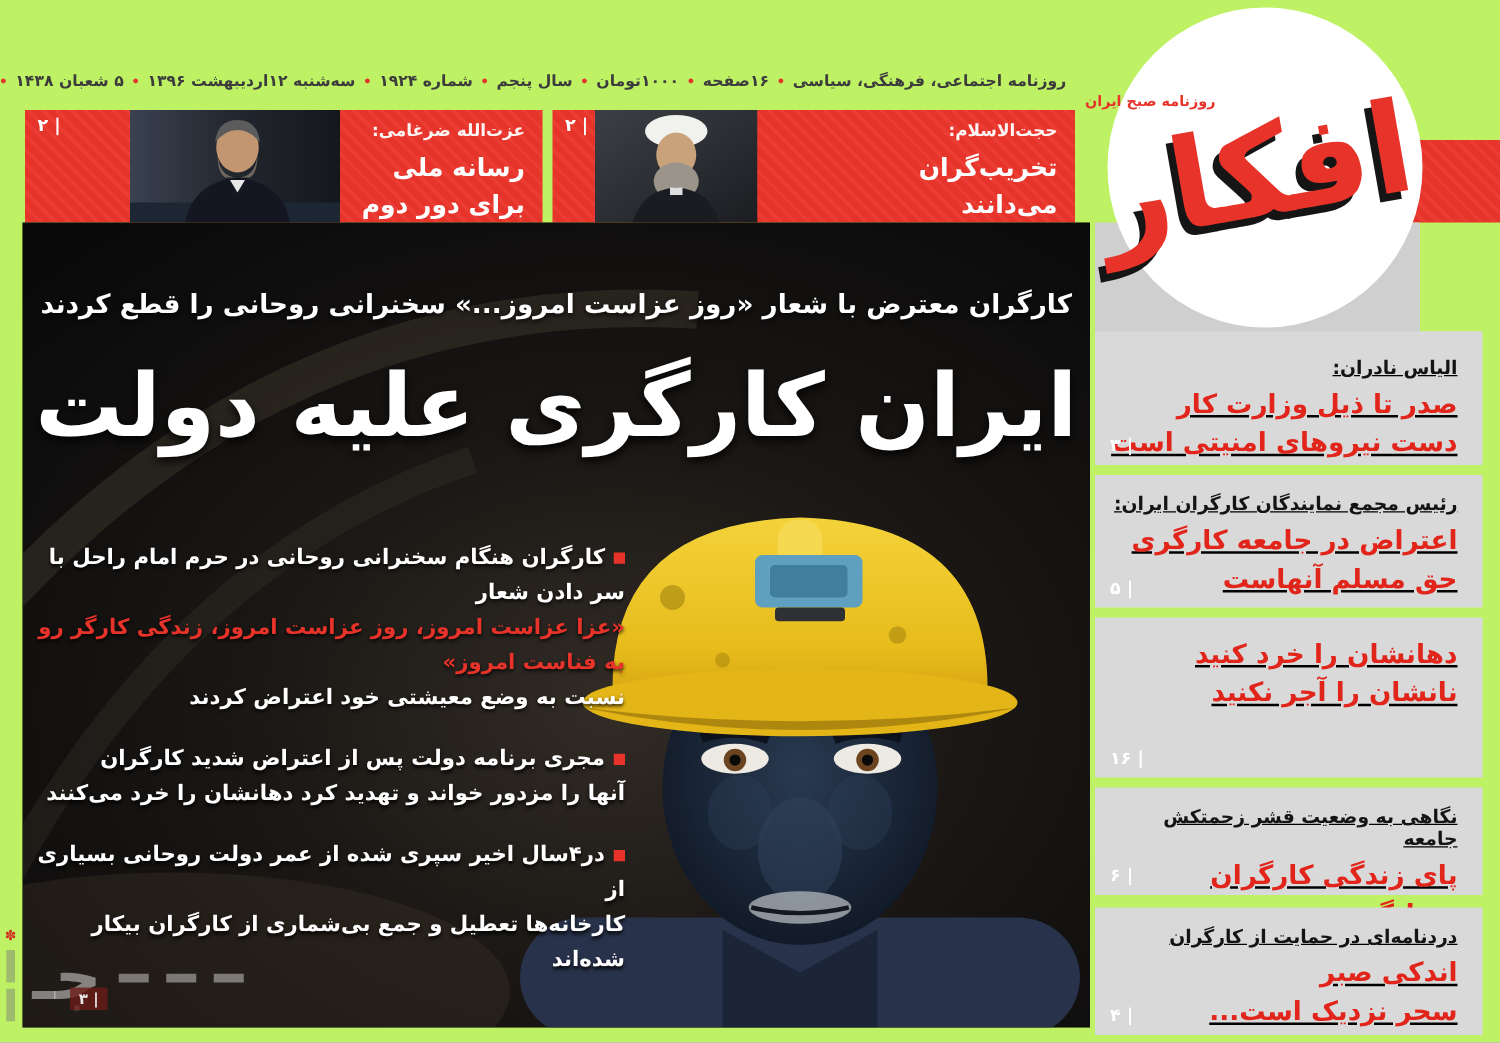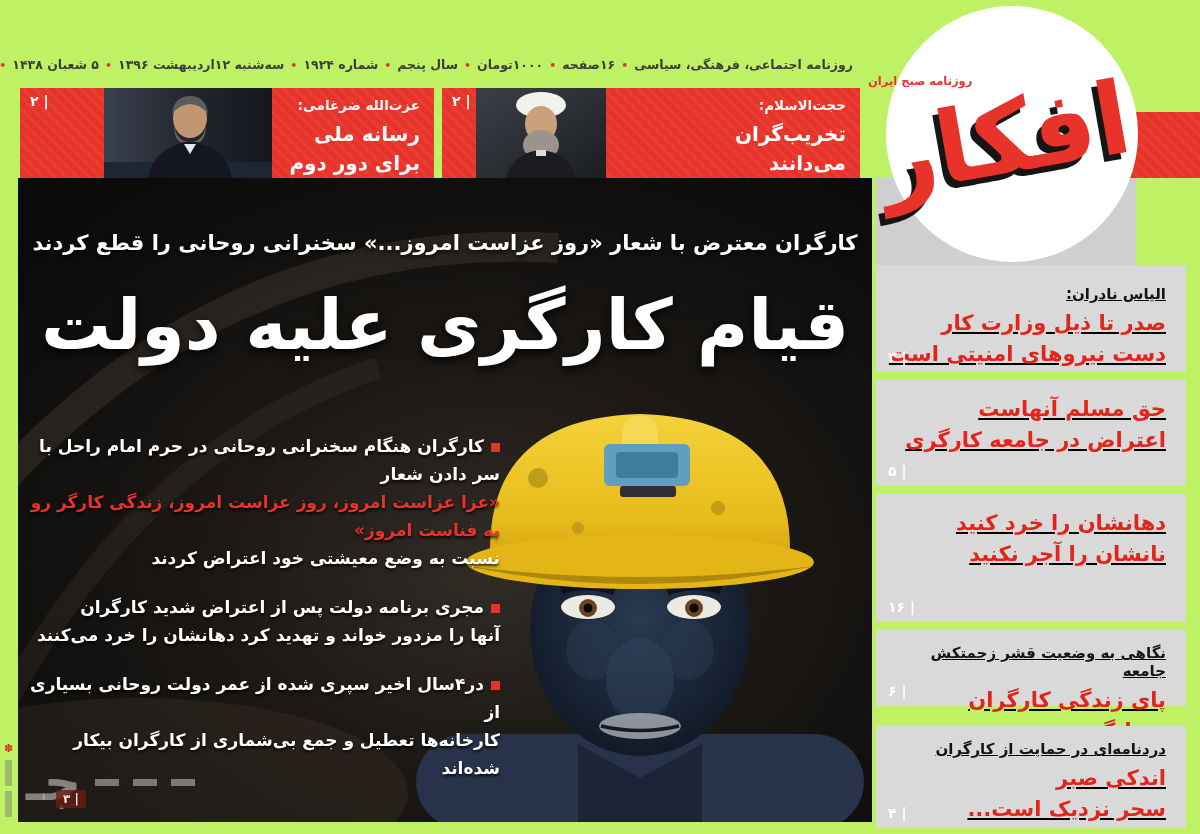--- a/index.html
+++ b/index.html
@@ -119,21 +119,21 @@
   }
   .sbox .skicker { color:#141414; font-size:15px; font-weight:bold; margin-bottom:5px; }
   .sbox .shl { color:#e2251b; font-size:21px; font-weight:bold; line-height:31px; }
   .sbox .spnum {
     position:absolute; left:12px; bottom:7px; color:#fff;
     font-size:14px; font-weight:bold; direction:ltr;
   }
   .sbox-1 { top:265px; height:107px; padding-top:20px; }
   .sbox-2 { top:380px; height:106px; }
   .sbox-3 { top:494px; height:128px; }
-  .sbox-4 { top:630px; height:76px;  }
+  .sbox-4 { top:630px; height:86px;  }
   .sbox-5 { top:726px; height:102px; }
 </style>
 </head>
 <body>
 
 <div class="page">
 
   <div class="header-info">
     <span class="seg">روزنامه اجتماعی، فرهنگی، سیاسی</span><span class="seg">۱۶صفحه</span><span class="seg">۱۰۰۰تومان</span><span class="seg">سال پنجم</span><span class="seg">شماره ۱۹۲۴</span><span class="seg">سه‌شنبه ۱۲اردیبهشت ۱۳۹۶</span><span class="seg">۵ شعبان ۱۴۳۸</span><span class="seg">May 2 , 2017</span>
   </div>
@@ -237,21 +237,21 @@
       <path d="M 448 388 Q 622 424 796 388 Q 622 410 448 388 Z" fill="#8a6a08" opacity=".6"></path>
       <rect x="586" y="266" width="86" height="42" rx="6" fill="#5f9fc0"></rect>
       <rect x="598" y="274" width="62" height="26" rx="4" fill="#417e9e"></rect>
       <rect x="602" y="308" width="56" height="11" rx="3" fill="#2f3033"></rect>
       <circle cx="520" cy="300" r="10" fill="#7a6206" opacity=".4"></circle>
       <circle cx="700" cy="330" r="7" fill="#7a6206" opacity=".35"></circle>
       <circle cx="560" cy="350" r="6" fill="#7a6206" opacity=".3"></circle>
     </svg>
 
     <div class="img-kicker">کارگران معترض با شعار «روز عزاست امروز...» سخنرانی روحانی را قطع کردند</div>
-    <div class="img-headline">قیام کارگری علیه دولت</div>
+    <div class="img-headline">ایران کارگری علیه دولت</div>
 
     <div class="bullets">
       <div class="bullet-group">
         <div><span class="sq"></span><span>کارگران هنگام سخنرانی روحانی در حرم امام راحل با سر دادن شعار</span></div>
         <div class="red-line">«عزا عزاست امروز، روز عزاست امروز، زندگی کارگر رو به فناست امروز»</div>
         <div>نسبت به وضع معیشتی خود اعتراض کردند</div>
       </div>
       <div class="bullet-group">
         <div><span class="sq"></span><span>مجری برنامه دولت پس از اعتراض شدید کارگران</span></div>
         <div>آنها را مزدور خواند و تهدید کرد دهانشان را خرد می‌کنند</div>
@@ -278,22 +278,23 @@
   </div>
 
   <div class="sbox sbox-1">
     <div class="skicker">الیاس نادران:</div>
     <div class="shl">صدر تا ذیل وزارت کار</div>
     <div class="shl">دست نیروهای امنیتی است</div>
     <span class="spnum" dir="ltr">۳ |</span>
   </div>
 
   <div class="sbox sbox-2">
+    <div class="skicker">رئیس مجمع نمایندگان کارگران ایران:</div>
+    <div class="shl">اعتراض در جامعه کارگری</div>
     <div class="shl">حق مسلم آنهاست</div>
-    <div class="shl">اعتراض در جامعه کارگری</div>
     <span class="spnum" dir="ltr">۵ |</span>
   </div>
 
   <div class="sbox sbox-3">
     <div class="shl">دهانشان را خرد کنید</div>
     <div class="shl">نانشان را آجر نکنید</div>
     <span class="spnum" dir="ltr">۱۶ |</span>
   </div>
 
   <div class="sbox sbox-4">

